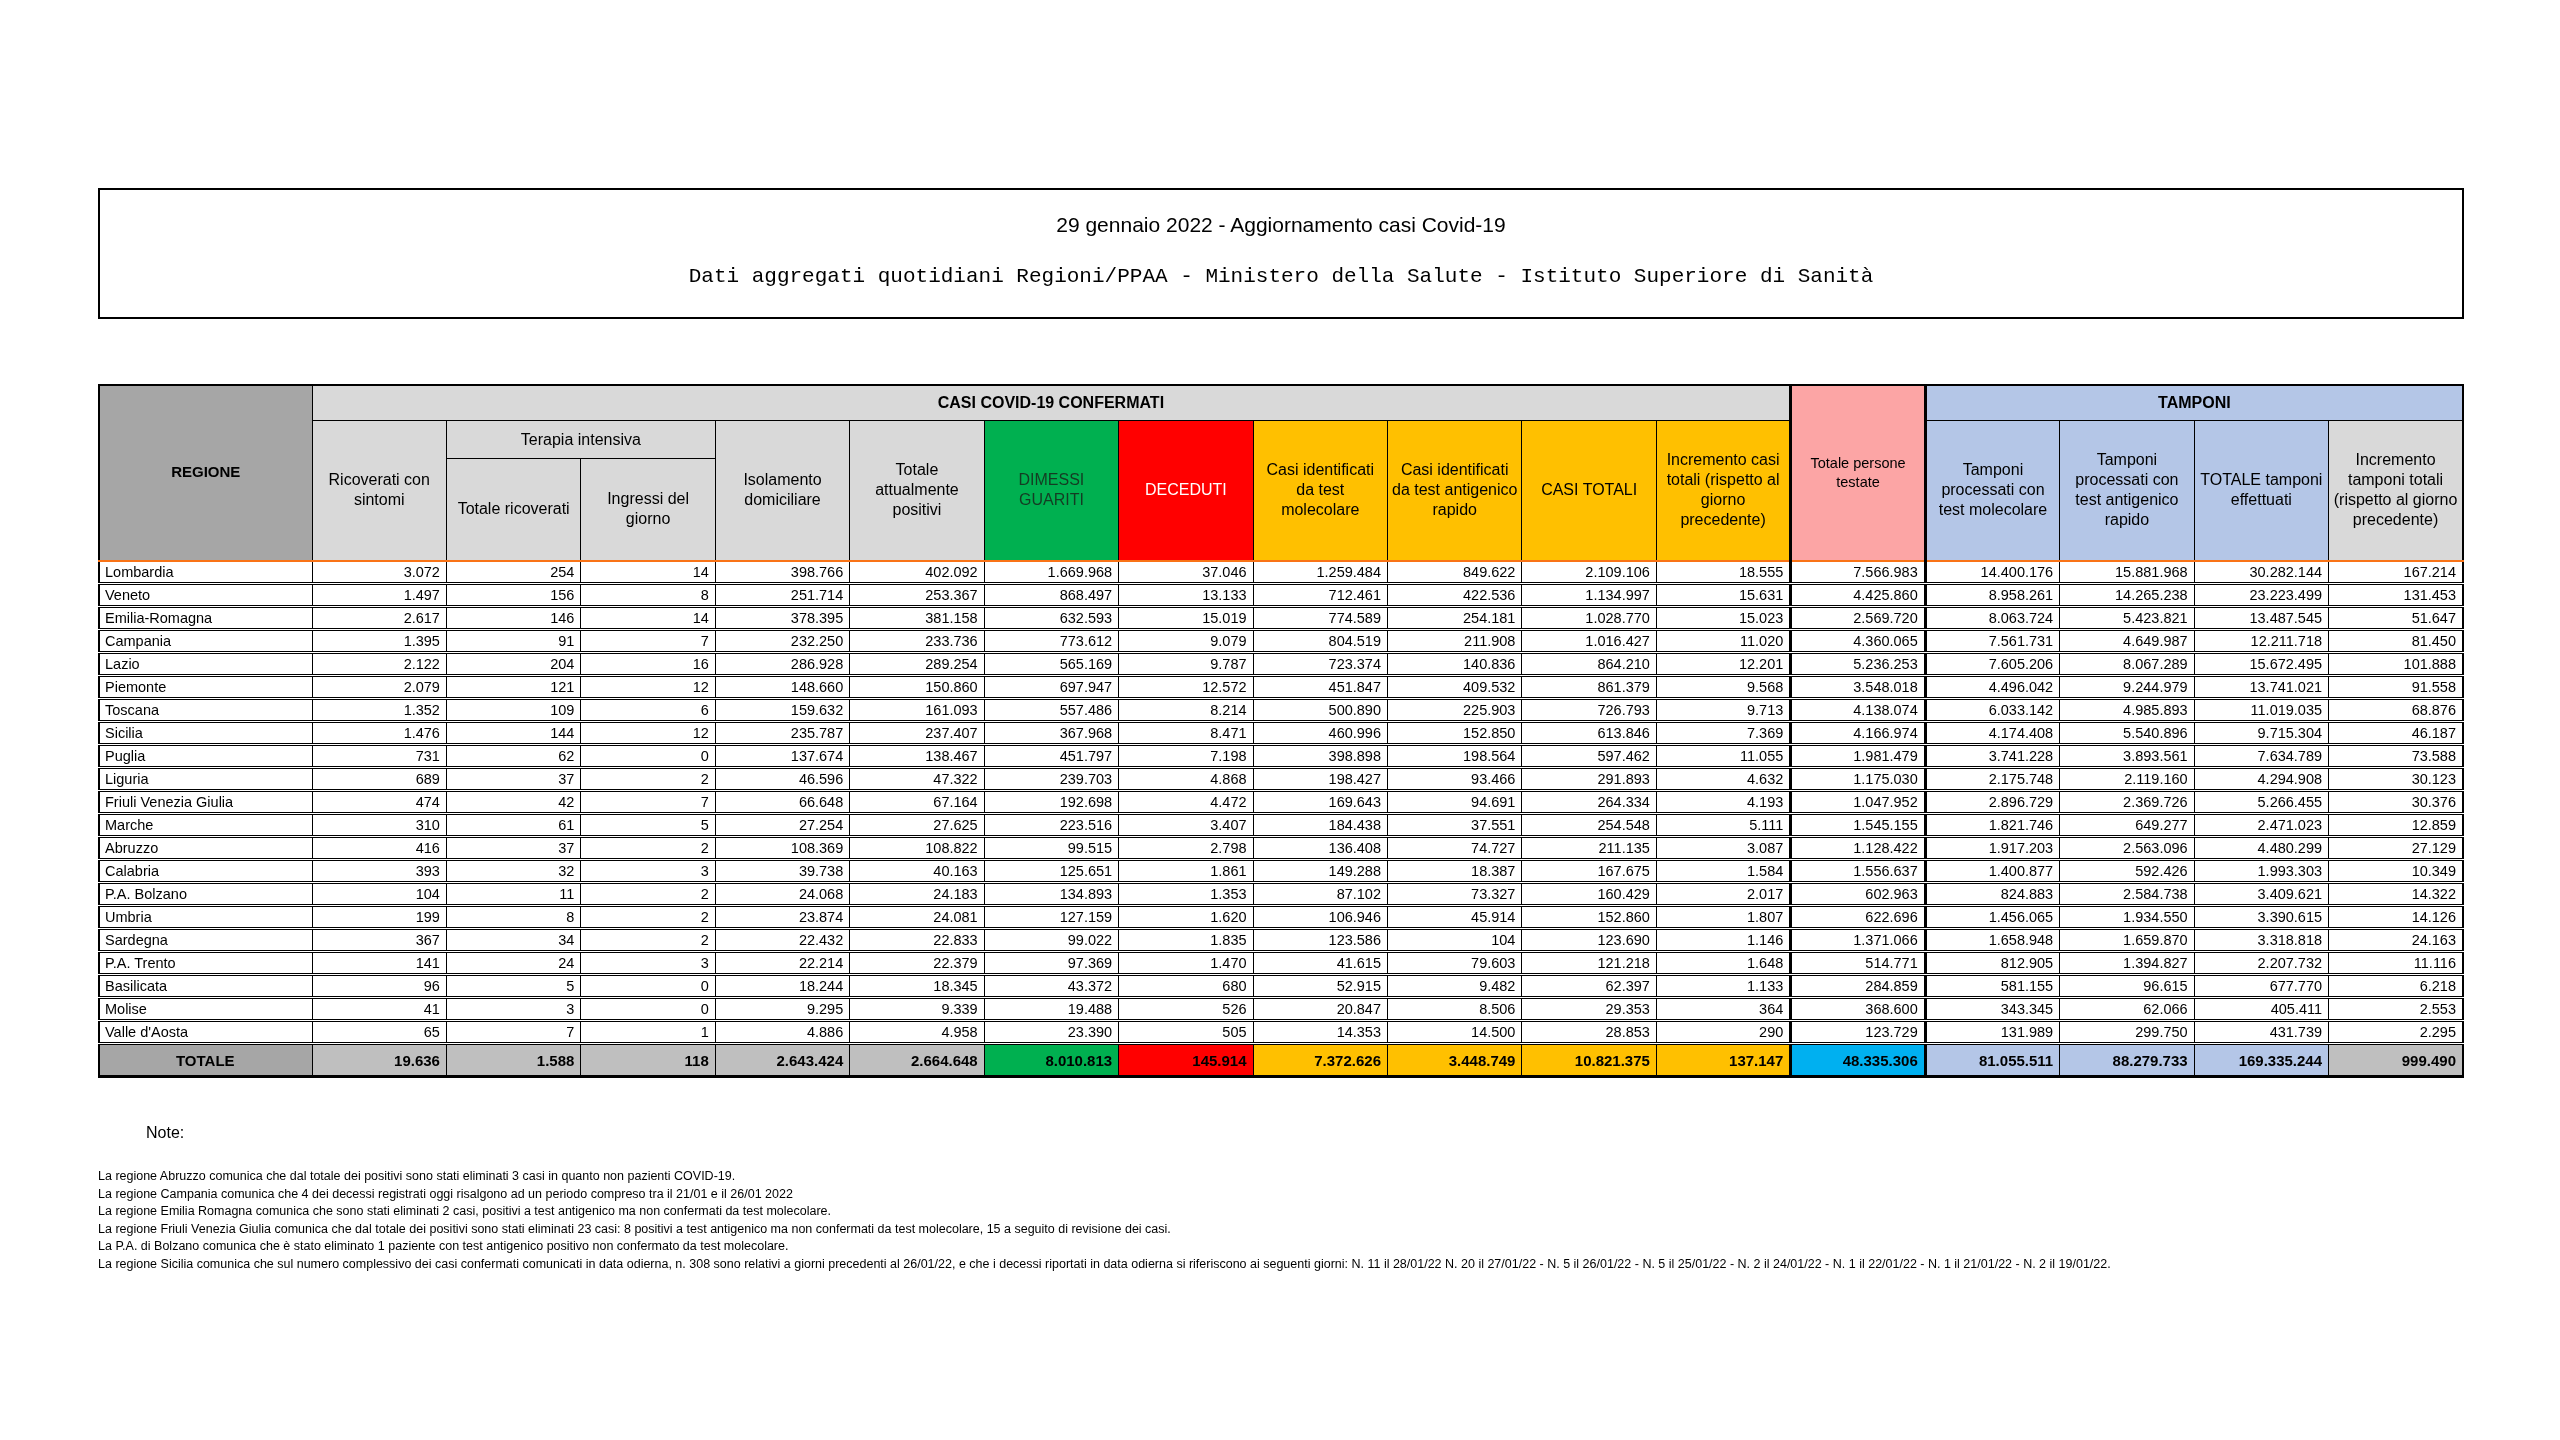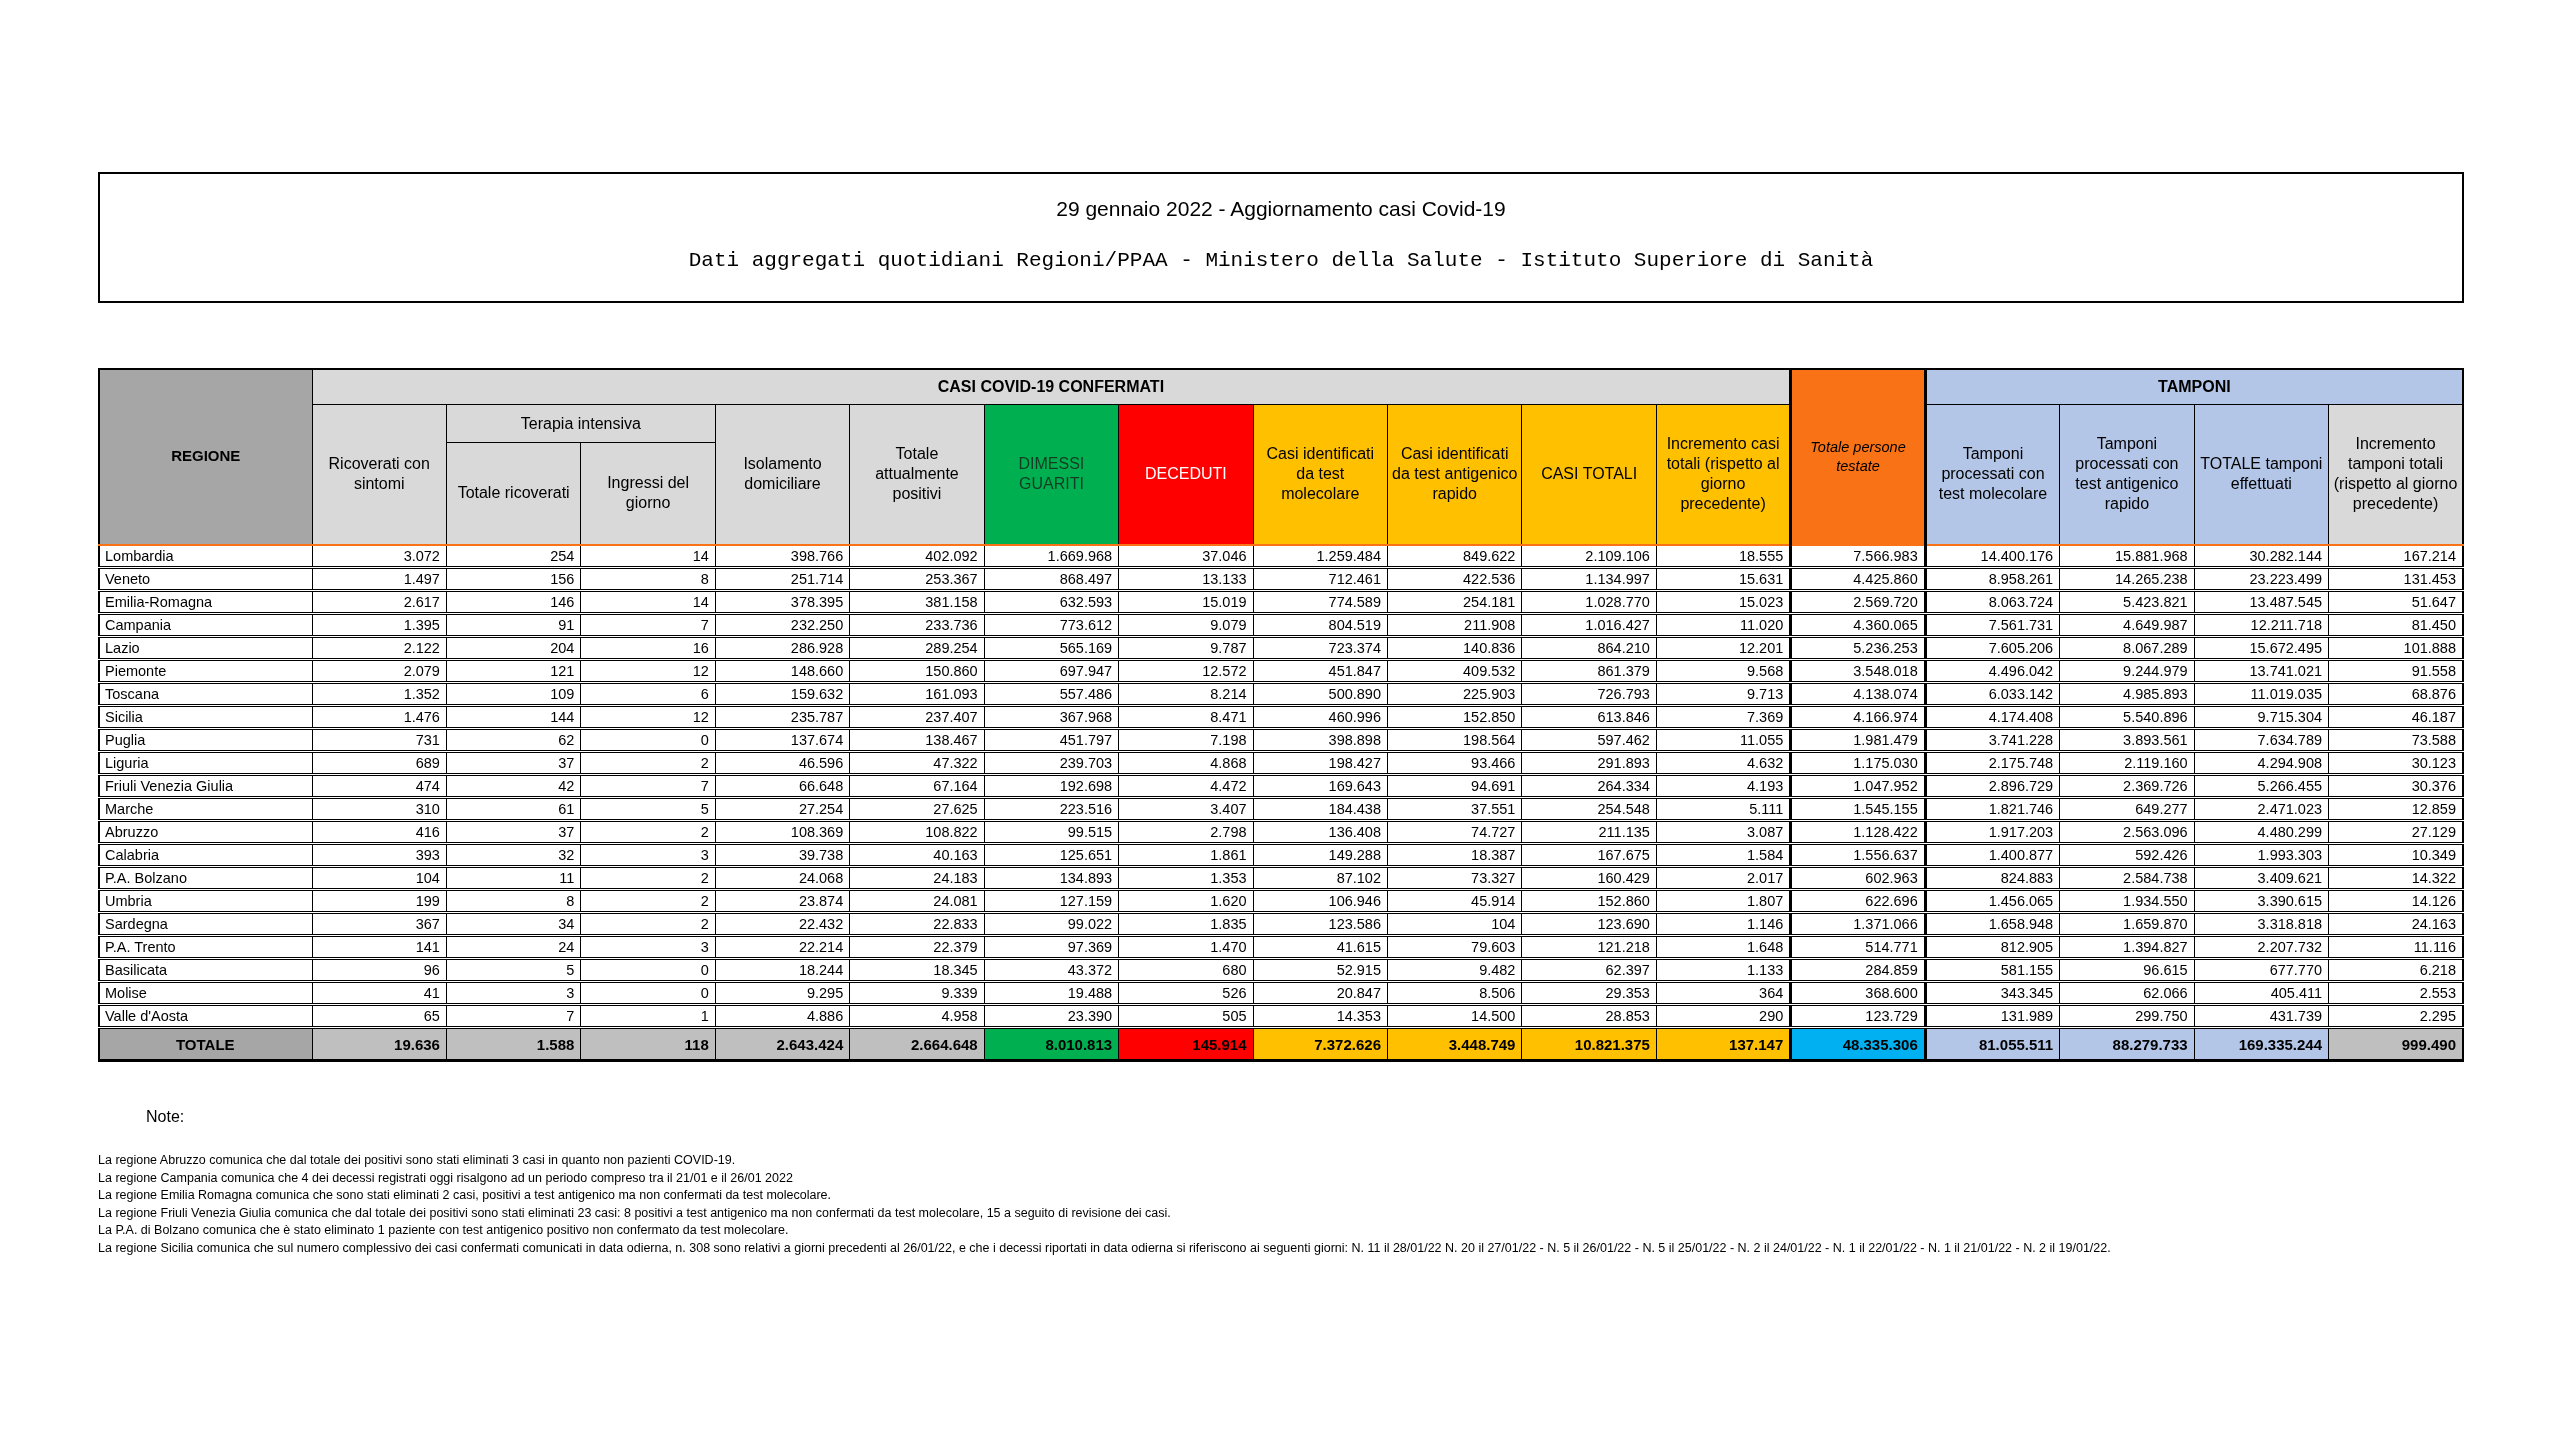--- a/index.html
+++ b/index.html
@@ -2,21 +2,21 @@
 <html><head>
 <meta charset="utf-8">
 <style>
   * { box-sizing: border-box; margin: 0; padding: 0; }
   html, body { background: #ffffff; }
   body {
     width: 2560px; height: 1440px;
     font-family: "Liberation Sans", "DejaVu Sans", sans-serif;
     color: #000; overflow: hidden; position: relative;
   }
-  .content { position: absolute; left: 98px; top: 0; width: 2366px; }
+  .content { position: absolute; left: 98px; top: 16px; width: 2366px; }
 
   
   .title-box {
     margin-top: 172px; width: 100%; border: 2px solid #000;
     background: #fff; text-align: center; padding: 22px 0 26px 0;
   }
   .title-box p { font-size: 21px; line-height: 1.25; }
   .title-box p + p { margin-top: 26px; font-family: Liberation Mono, monospace; }
 
   
@@ -37,23 +37,22 @@
   tr.hrowC th { height: 102px; }
   th.th-regione { background: #A6A6A6; font-weight: bold; font-size: 15px; }
   th.th-group { font-weight: bold; font-size: 16px; background: #D9D9D9; }
   th.th-tamponi-group { font-weight: bold; font-size: 16px; background: #B4C6E7; }
   th.th-green { background: #00B050; color: #143c23; }
   th.th-red { background: #FF0000; color: #ffffff; }
   th.th-gold { background: #FFC000; }
   th.th-blue { background: #B4C6E7; }
   th.th-lightgray { background: #D9D9D9; }
   th.th-testate {
-    background: #f97316; border-left: 3px solid #000; border-right: 3px solid #000;
+    background: #fca5a5; border-left: 3px solid #000; border-right: 3px solid #000;
     font-size: 14.5px;
-    font-style: italic;
   }
 
   tbody td {
     background: #fff; font-size: 14.5px; height: 23px;
     border-top: 3px double #000; border-bottom: 3px double #000;
     padding: 1px 6px 1px 5px; white-space: nowrap;
   }
   tbody tr:first-child td { border-top: 2px solid #f97316; }
   tbody td.region { text-align: left; }
   tbody td.num { text-align: right; }

